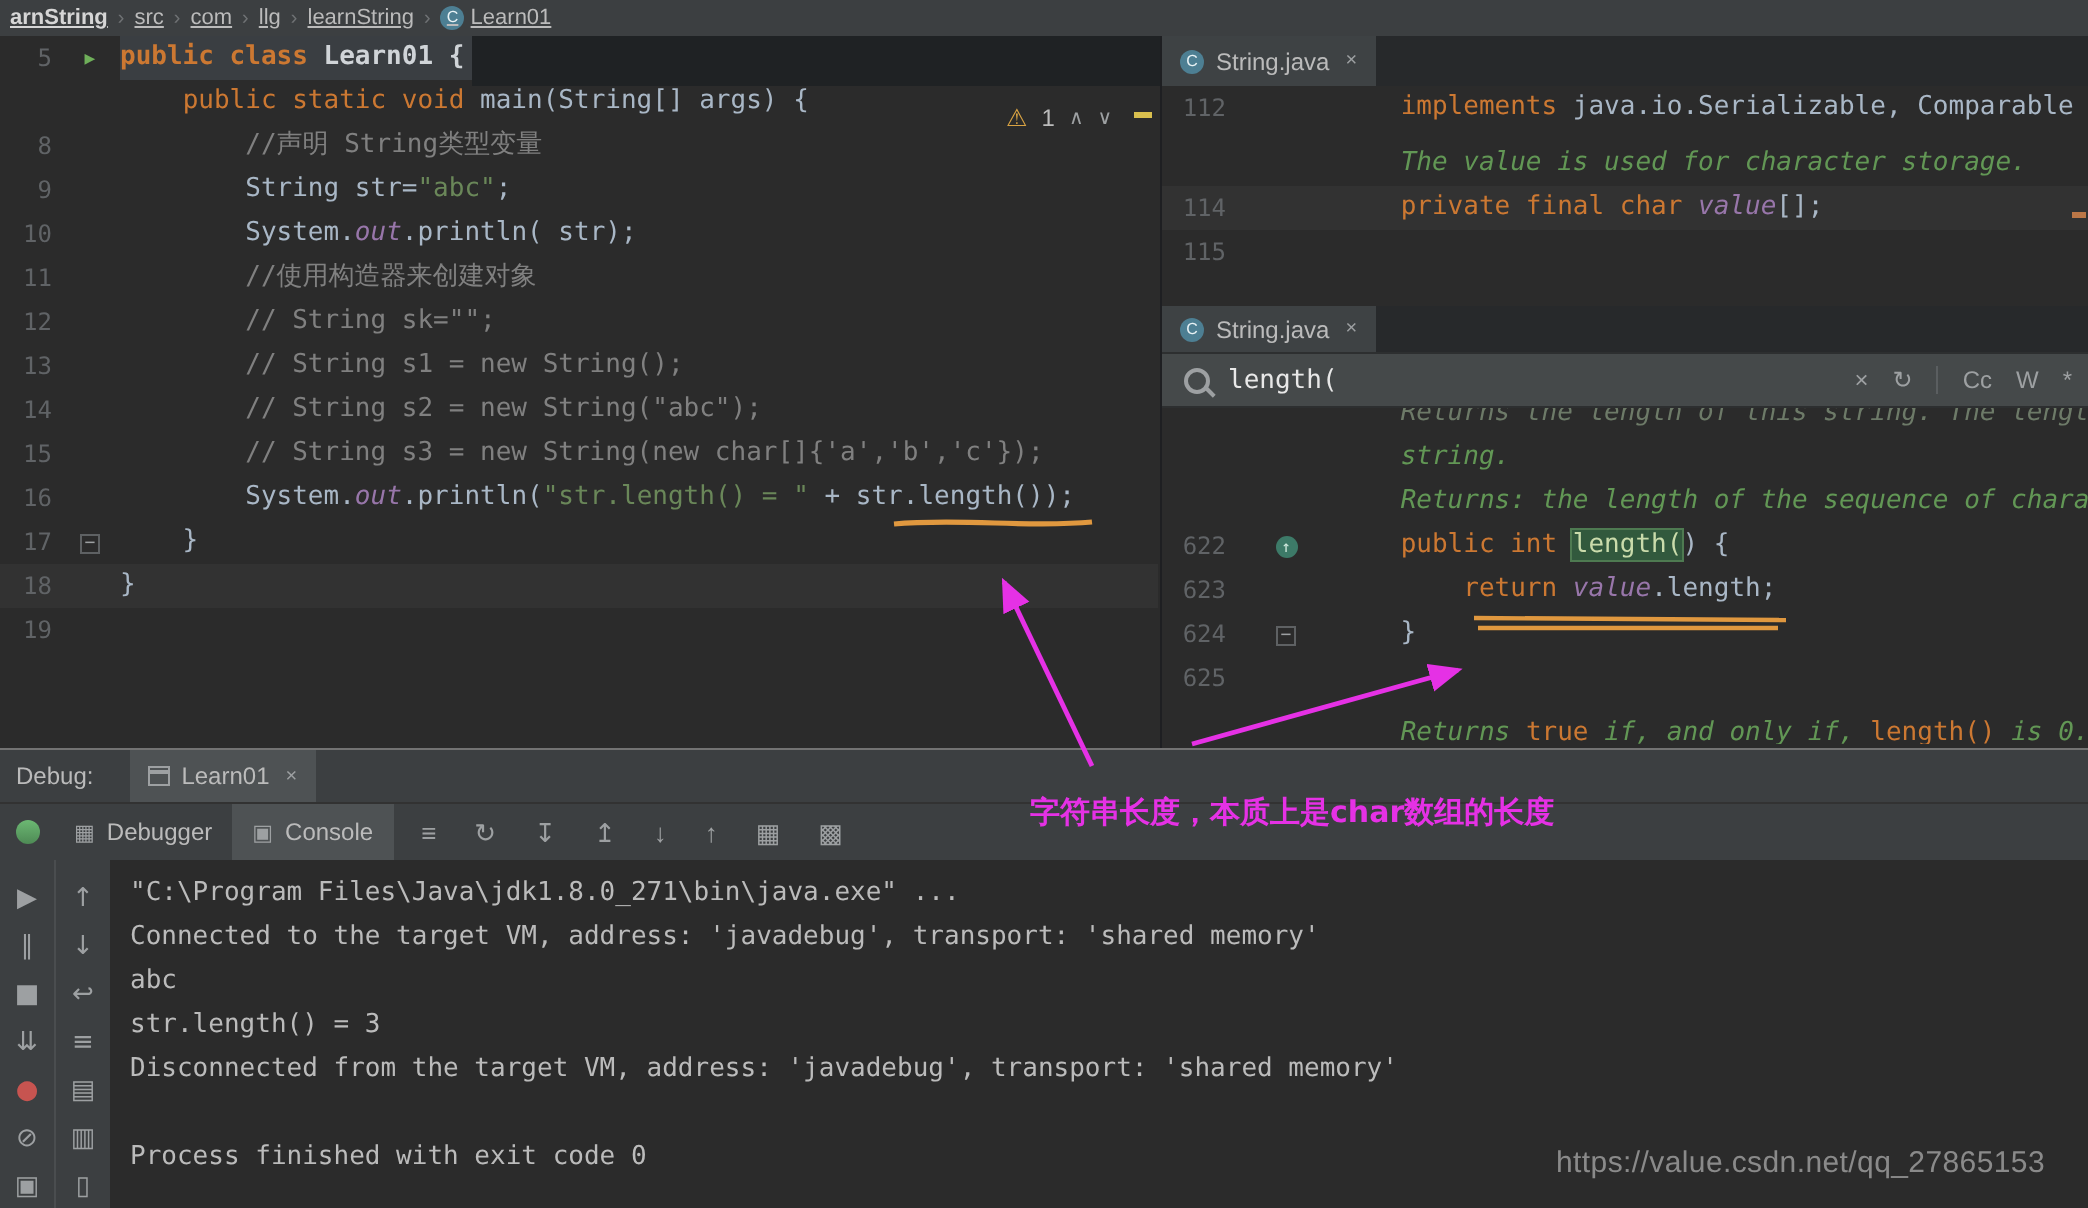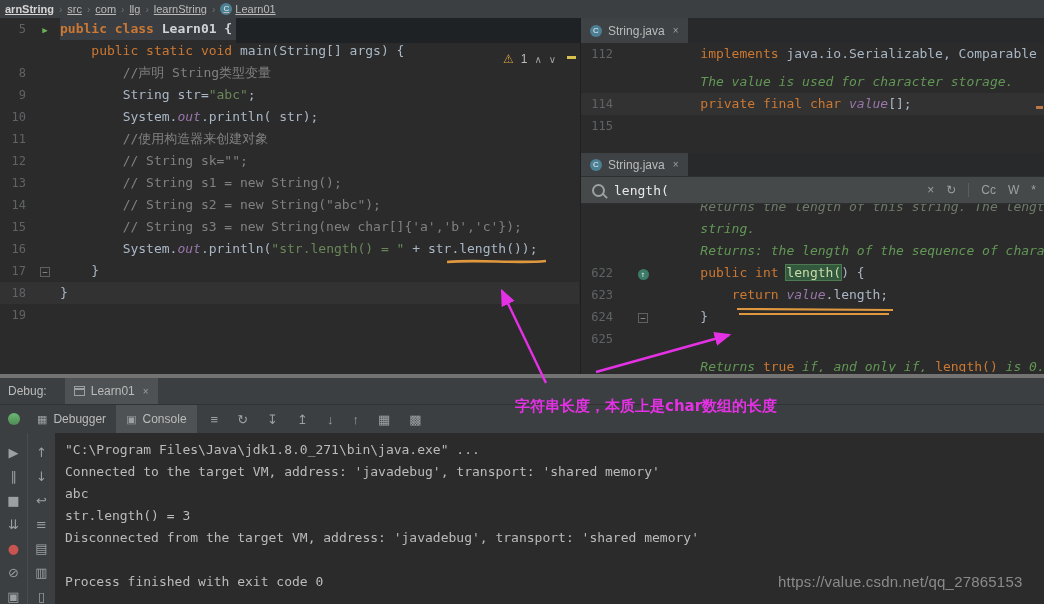--- a/index.html
+++ b/index.html
@@ -64,21 +64,21 @@
   .editor.rb{height:168px;overflow:hidden;}
   .editor.rb .ln,.editor.rt .ln{width:32px;}
   .editor.rb .gslot,.editor.rt .gslot{width:52px;}
   
   .inspection{position:absolute;left:503px;top:52px;z-index:6;display:flex;align-items:center;gap:7px;
     font-family:"Liberation Sans",sans-serif;font-size:12px;color:#bbbbbb;}
   .inspection .warn{color:#d9a343;font-size:12px;}
   .inspection .chev{color:#9da0a2;font-size:10px;cursor:pointer;}
   
   .debug-panel{position:absolute;left:0;top:374px;width:1044px;height:230px;background:#e5e5e5;
-    border-top:4px solid #737373;box-sizing:border-box;z-index:4;}
+    border-top:1px solid #737373;box-sizing:border-box;z-index:4;}
   .dbg-header{height:26px;background:#3c3f41;display:flex;align-items:center;
     font-family:"Liberation Sans",sans-serif;font-size:12px;color:#bbbbbb;}
   .dbg-title{margin-left:8px;}
   .dbg-tab{display:inline-flex;align-items:center;gap:6px;height:26px;padding:0 9px;margin-left:18px;
     background:#4e5254;cursor:default;}
   .winic{width:11px;height:10px;border:1px solid #9da0a2;display:inline-block;position:relative;box-sizing:border-box;}
   .winic::before{content:'';position:absolute;left:0;right:0;top:1px;height:2px;background:#9da0a2;}
   .dbg-tabs{height:28px;background:#3c3f41;border-top:1px solid #323232;display:flex;align-items:stretch;
     font-family:"Liberation Sans",sans-serif;font-size:12px;color:#bbbbbb;}
   .bugcell{width:27px;display:flex;align-items:center;justify-content:center;flex:none;}

